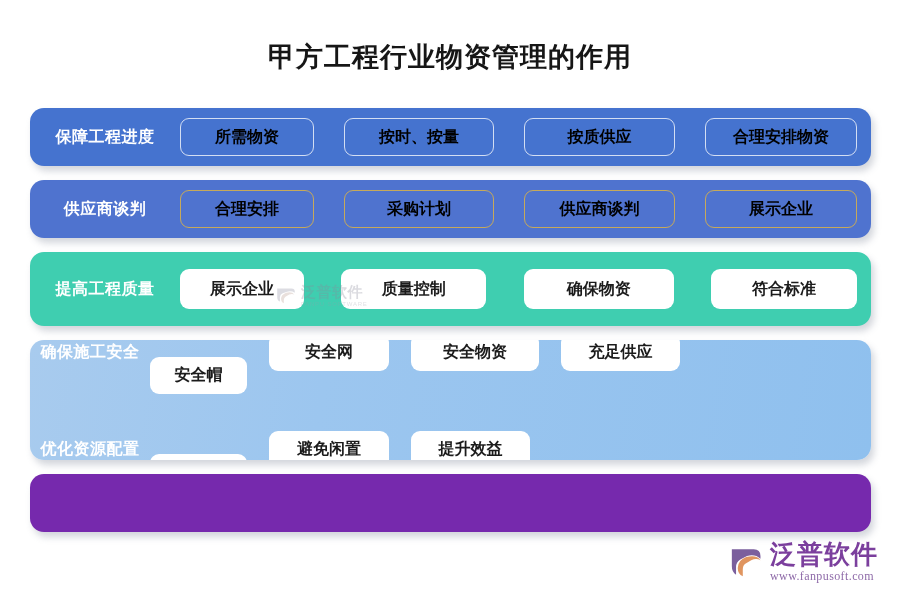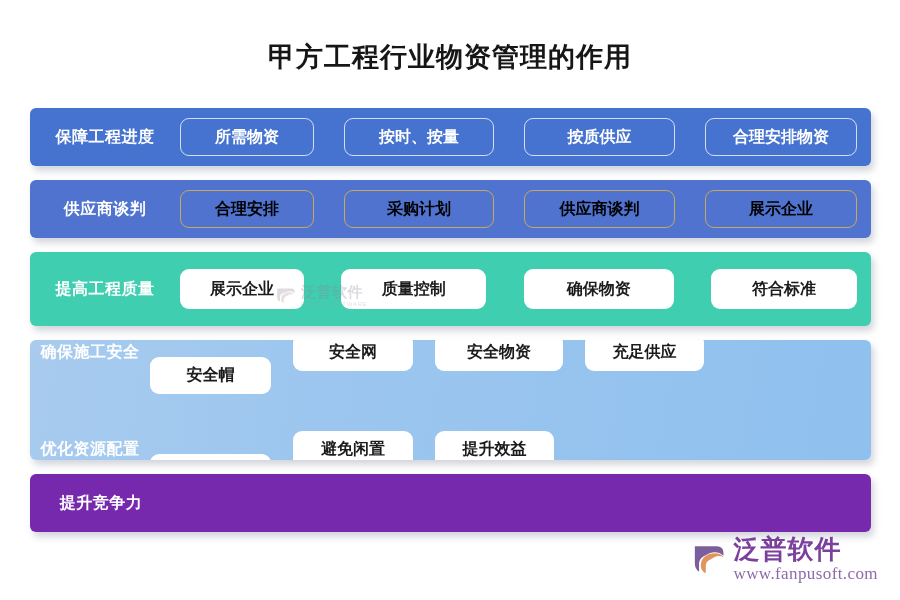--- a/index.html
+++ b/index.html
@@ -37,21 +37,21 @@
   
   .bands {
     position: absolute;
     left: 30px;
     top: 108px;
     width: 841px;
   }
 
   .band {
     position: relative;
-    border-radius: 6px;
+    border-radius: 14px;
     box-sizing: border-box;
     margin-bottom: 14px;
     box-shadow: 3px 5px 7px rgba(120,130,150,0.33);
     display: flex;
     align-items: center;
     overflow: hidden;
   }
 
   .band-inner {
     display: flex;
@@ -99,21 +99,21 @@
     background: #4573cf;
     height: 58px;
     padding: 0 10px 0 0;
   }
   .band-r1 .band-label { width: 150px; }
   .band-r1 .pill-row { justify-content: space-between; padding-right: 4px; }
   .band-r1 .pill {
     height: 38px;
     border: 1.5px solid #d3def3;
     background: transparent;
-    color: #ffffff;
+    color: #000000;
     padding: 0 14px;
   }
   .band-r1 .pill.p0 { width: 134px; }
   .band-r1 .pill.p1 { width: 150px; }
   .band-r1 .pill.p2 { width: 151px; }
   .band-r1 .pill.p3 { width: 152px; }
 
   
   .band-r2 {
     background: #4f73cf;
@@ -163,21 +163,21 @@
   .band-r4 .band-inner { gap: 14px; padding: 8px 0 6px 0; }
   .band-r4 .band-label { width: 120px; color: #ffffff; }
   .band-r4 .pill-row { justify-content: flex-start; gap: 22px; }
   .band-r4 .pill {
     height: 37px;
     background: #ffffff;
     color: #1b1b1b;
     border: none;
     padding: 0 14px;
   }
-  .band-r4 .pill.p0 { width: 121px; margin-top: 46px; }
+  .band-r4 .pill.p0 { width: 97px; margin-top: 46px; }
   .band-r4 .pill.p1 { width: 120px; }
   .band-r4 .pill.p2 { width: 128px; }
   .band-r4 .pill.p3 { width: 119px; }
 
   
   .band-r5 {
     background: #7629ad;
     height: 58px;
     padding: 0 10px 0 0;
   }
@@ -251,21 +251,21 @@
     line-height: 1;
   }
   .brand-cn {
     font-size: 26px;
     font-weight: bold;
     color: #7b3f9d;
     letter-spacing: 1px;
     -webkit-font-smoothing: antialiased;
   }
   .brand-url {
-    font-size: 17px;
+    font-size: 12px;
     color: #8e6aa8;
     letter-spacing: 0.4px;
     margin-top: 3px;
     font-family: "Liberation Serif", "DejaVu Serif", serif;
   }
 </style>
 </head>
 <body>
 
 <div id="infographic">
@@ -334,21 +334,20 @@
             <div class="pill p1">避免闲置</div>
             <div class="pill p3">提升效益</div>
           </div>
         </div>
       </div>
     </div>
 
     <div class="band band-r5">
       <div class="band-inner">
         <div class="band-line">
-          <div class="band-label">提升竞争力</div>
         </div>
       </div>
     </div>
 
   </div>
 
   <div class="watermark">
     <svg class="wm-mark" viewBox="0 0 40 40">
       <path d="M4 8 L30 8 Q36 8 36 14 L36 16 Q30 12 22 14 L14 17 Q9 19 9 24 L9 32 Q4 30 4 24 Z" fill="#8f8fa0"></path>
       <path d="M20 16 Q31 13 35 19 Q31 17 26 19 L19 23 Q16 25 16 29 L16 35 Q11 33 11 27 Q11 20 20 16 Z" fill="#b79a8e"></path>

